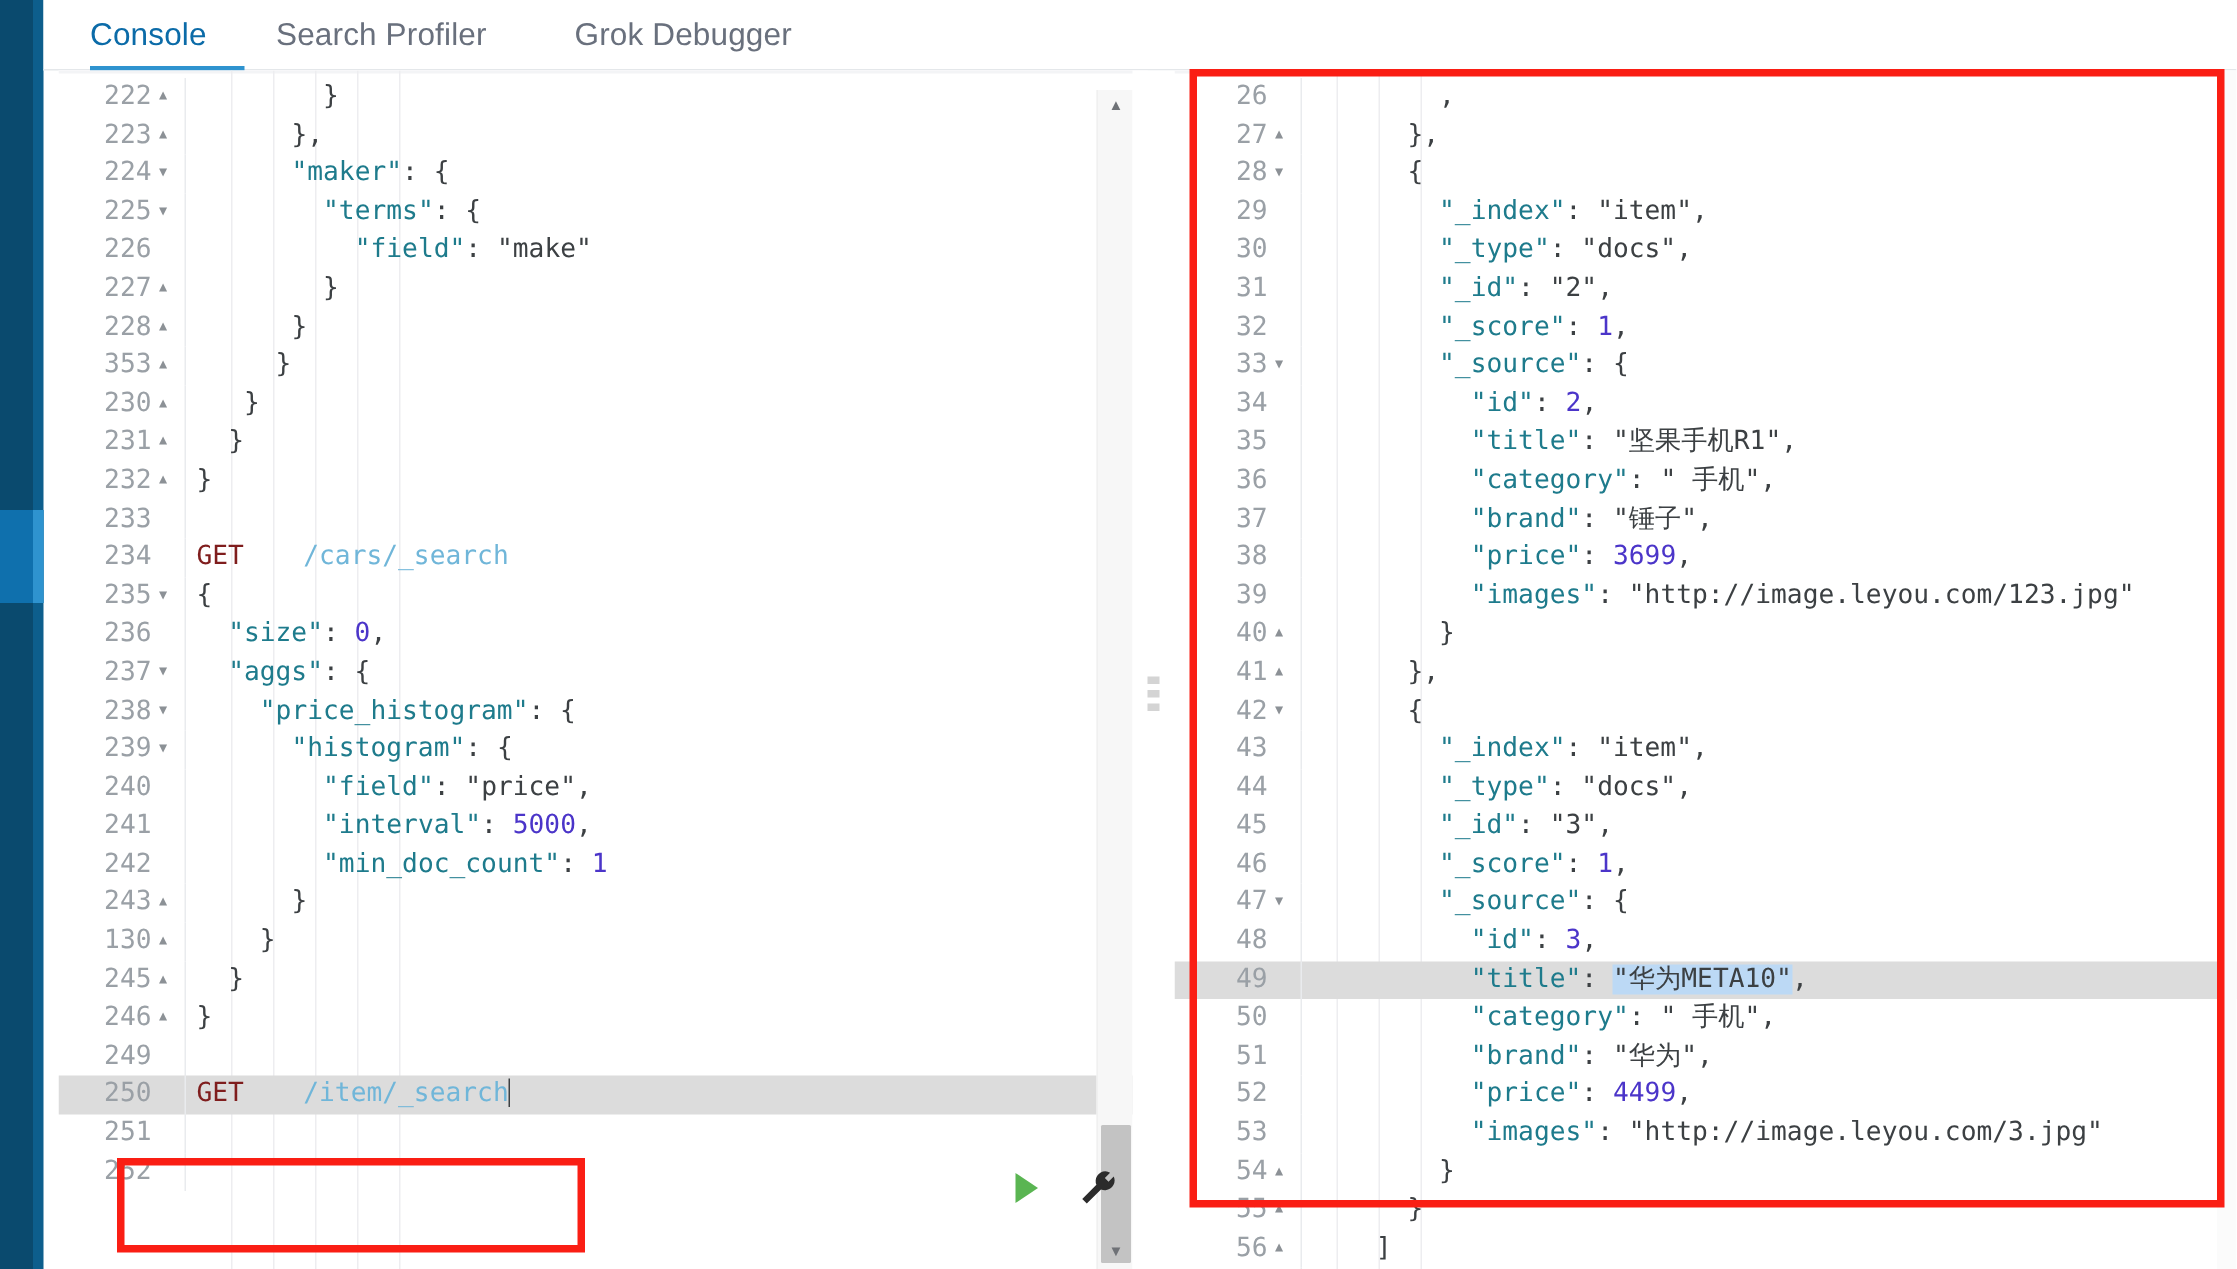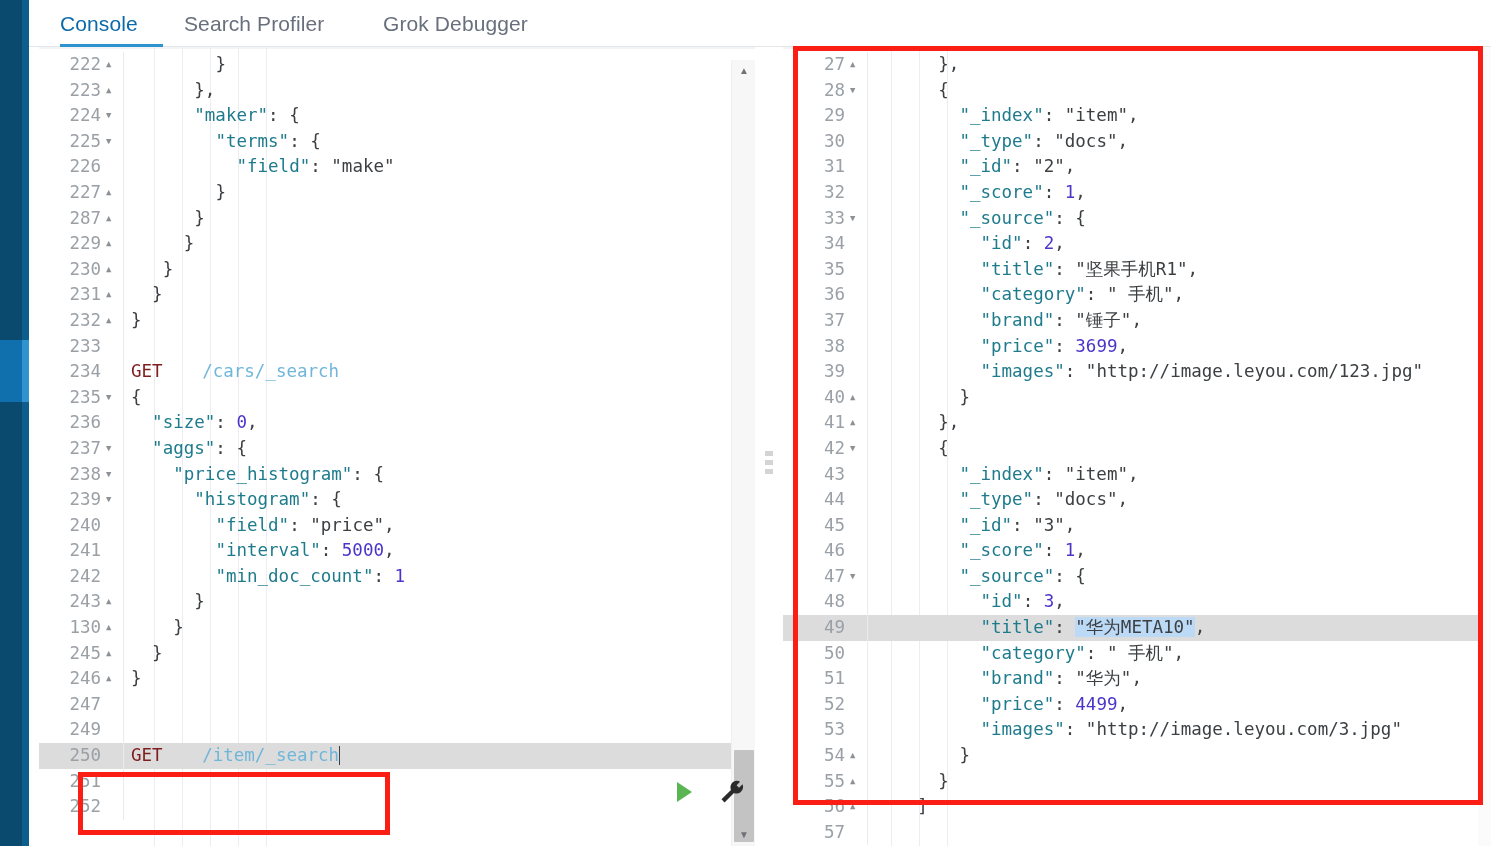--- a/index.html
+++ b/index.html
@@ -293,40 +293,39 @@
       <i style="left:199px"></i>
         <i style="left:227px"></i>
     </div>
     <div class="code" id="left-code">
         <div class="row"><div class="gutter">222</div><div class="fold">▲</div><div class="gutter-sep"></div><div class="txt"><span class="p"> </span><span class="p"> </span><span class="p"> </span><span class="p"> </span><span class="p"> </span><span class="p"> </span><span class="p"> </span><span class="p"> </span><span class="p">}</span></div></div>
         <div class="row"><div class="gutter">223</div><div class="fold">▲</div><div class="gutter-sep"></div><div class="txt"><span class="p"> </span><span class="p"> </span><span class="p"> </span><span class="p"> </span><span class="p"> </span><span class="p"> </span><span class="p">}</span><span class="p">,</span></div></div>
         <div class="row"><div class="gutter">224</div><div class="fold">▼</div><div class="gutter-sep"></div><div class="txt"><span class="p"> </span><span class="p"> </span><span class="p"> </span><span class="p"> </span><span class="p"> </span><span class="p"> </span><span class="k">"maker"</span><span class="p">:</span><span class="p"> </span><span class="p">{</span></div></div>
         <div class="row"><div class="gutter">225</div><div class="fold">▼</div><div class="gutter-sep"></div><div class="txt"><span class="p"> </span><span class="p"> </span><span class="p"> </span><span class="p"> </span><span class="p"> </span><span class="p"> </span><span class="p"> </span><span class="p"> </span><span class="k">"terms"</span><span class="p">:</span><span class="p"> </span><span class="p">{</span></div></div>
         <div class="row"><div class="gutter">226</div><div class="gutter-sep"></div><div class="txt"><span class="p"> </span><span class="p"> </span><span class="p"> </span><span class="p"> </span><span class="p"> </span><span class="p"> </span><span class="p"> </span><span class="p"> </span><span class="p"> </span><span class="p"> </span><span class="k">"field"</span><span class="p">:</span><span class="p"> </span><span class="s">"make"</span></div></div>
         <div class="row"><div class="gutter">227</div><div class="fold">▲</div><div class="gutter-sep"></div><div class="txt"><span class="p"> </span><span class="p"> </span><span class="p"> </span><span class="p"> </span><span class="p"> </span><span class="p"> </span><span class="p"> </span><span class="p"> </span><span class="p">}</span></div></div>
-        <div class="row"><div class="gutter">287</div><div class="fold">▲</div><div class="gutter-sep"></div><div class="txt"><span class="p"> </span><span class="p"> </span><span class="p"> </span><span class="p"> </span><span class="p"> </span><span class="p"> </span><span class="p">}</span></div></div>
-        <div class="row"><div class="gutter">229</div><div class="fold">▲</div><div class="gutter-sep"></div><div class="txt"><span class="p"> </span><span class="p"> </span><span class="p"> </span><span class="p"> </span><span class="p"> </span><span class="p">}</span></div></div>
+        <div class="row"><div class="gutter">228</div><div class="fold">▲</div><div class="gutter-sep"></div><div class="txt"><span class="p"> </span><span class="p"> </span><span class="p"> </span><span class="p"> </span><span class="p"> </span><span class="p"> </span><span class="p">}</span></div></div>
+        <div class="row"><div class="gutter">353</div><div class="fold">▲</div><div class="gutter-sep"></div><div class="txt"><span class="p"> </span><span class="p"> </span><span class="p"> </span><span class="p"> </span><span class="p"> </span><span class="p">}</span></div></div>
         <div class="row"><div class="gutter">230</div><div class="fold">▲</div><div class="gutter-sep"></div><div class="txt"><span class="p"> </span><span class="p"> </span><span class="p"> </span><span class="p">}</span></div></div>
         <div class="row"><div class="gutter">231</div><div class="fold">▲</div><div class="gutter-sep"></div><div class="txt"><span class="p"> </span><span class="p"> </span><span class="p">}</span></div></div>
         <div class="row"><div class="gutter">232</div><div class="fold">▲</div><div class="gutter-sep"></div><div class="txt"><span class="p">}</span></div></div>
         <div class="row"><div class="gutter">233</div><div class="gutter-sep"></div><div class="txt"></div></div>
         <div class="row"><div class="gutter">234</div><div class="gutter-sep"></div><div class="txt"><span class="m">GET</span> <span class="u">/cars/_search</span></div></div>
         <div class="row"><div class="gutter">235</div><div class="fold">▼</div><div class="gutter-sep"></div><div class="txt"><span class="p">{</span></div></div>
         <div class="row"><div class="gutter">236</div><div class="gutter-sep"></div><div class="txt"><span class="p"> </span><span class="p"> </span><span class="k">"size"</span><span class="p">:</span><span class="p"> </span><span class="n">0</span><span class="p">,</span></div></div>
         <div class="row"><div class="gutter">237</div><div class="fold">▼</div><div class="gutter-sep"></div><div class="txt"><span class="p"> </span><span class="p"> </span><span class="k">"aggs"</span><span class="p">:</span><span class="p"> </span><span class="p">{</span></div></div>
         <div class="row"><div class="gutter">238</div><div class="fold">▼</div><div class="gutter-sep"></div><div class="txt"><span class="p"> </span><span class="p"> </span><span class="p"> </span><span class="p"> </span><span class="k">"price_histogram"</span><span class="p">:</span><span class="p"> </span><span class="p">{</span></div></div>
         <div class="row"><div class="gutter">239</div><div class="fold">▼</div><div class="gutter-sep"></div><div class="txt"><span class="p"> </span><span class="p"> </span><span class="p"> </span><span class="p"> </span><span class="p"> </span><span class="p"> </span><span class="k">"histogram"</span><span class="p">:</span><span class="p"> </span><span class="p">{</span></div></div>
         <div class="row"><div class="gutter">240</div><div class="gutter-sep"></div><div class="txt"><span class="p"> </span><span class="p"> </span><span class="p"> </span><span class="p"> </span><span class="p"> </span><span class="p"> </span><span class="p"> </span><span class="p"> </span><span class="k">"field"</span><span class="p">:</span><span class="p"> </span><span class="s">"price"</span><span class="p">,</span></div></div>
         <div class="row"><div class="gutter">241</div><div class="gutter-sep"></div><div class="txt"><span class="p"> </span><span class="p"> </span><span class="p"> </span><span class="p"> </span><span class="p"> </span><span class="p"> </span><span class="p"> </span><span class="p"> </span><span class="k">"interval"</span><span class="p">:</span><span class="p"> </span><span class="n">5000</span><span class="p">,</span></div></div>
         <div class="row"><div class="gutter">242</div><div class="gutter-sep"></div><div class="txt"><span class="p"> </span><span class="p"> </span><span class="p"> </span><span class="p"> </span><span class="p"> </span><span class="p"> </span><span class="p"> </span><span class="p"> </span><span class="k">"min_doc_count"</span><span class="p">:</span><span class="p"> </span><span class="n">1</span></div></div>
         <div class="row"><div class="gutter">243</div><div class="fold">▲</div><div class="gutter-sep"></div><div class="txt"><span class="p"> </span><span class="p"> </span><span class="p"> </span><span class="p"> </span><span class="p"> </span><span class="p"> </span><span class="p">}</span></div></div>
         <div class="row"><div class="gutter">130</div><div class="fold">▲</div><div class="gutter-sep"></div><div class="txt"><span class="p"> </span><span class="p"> </span><span class="p"> </span><span class="p"> </span><span class="p">}</span></div></div>
         <div class="row"><div class="gutter">245</div><div class="fold">▲</div><div class="gutter-sep"></div><div class="txt"><span class="p"> </span><span class="p"> </span><span class="p">}</span></div></div>
         <div class="row"><div class="gutter">246</div><div class="fold">▲</div><div class="gutter-sep"></div><div class="txt"><span class="p">}</span></div></div>
-        <div class="row"><div class="gutter">247</div><div class="gutter-sep"></div><div class="txt"></div></div>
         <div class="row"><div class="gutter">249</div><div class="gutter-sep"></div><div class="txt"></div></div>
         <div class="row active"><div class="gutter">250</div><div class="gutter-sep"></div><div class="txt"><span class="m">GET</span> <span class="u">/item/_search</span><span class="caret"></span></div></div>
         <div class="row"><div class="gutter">251</div><div class="gutter-sep"></div><div class="txt"></div></div>
         <div class="row"><div class="gutter">252</div><div class="gutter-sep"></div><div class="txt"></div></div>
       </div>
   </div>
 
   <div class="sbar">
     <div class="sbar-arrow up">▲</div>
     <div class="sbar-thumb"></div>
@@ -349,20 +348,21 @@
   </div>
 
   <div class="pane" id="pane-right">
     <div class="pane-topline"></div>
     <div class="guides">
       <i style="left:108px"></i>
         <i style="left:136px"></i>
         <i style="left:164px"></i>
     </div>
     <div class="code" id="right-code">
+        <div class="row"><div class="gutter">26</div><div class="gutter-sep"></div><div class="txt"><span class="p"> </span><span class="p"> </span><span class="p"> </span><span class="p"> </span><span class="p"> </span><span class="p"> </span><span class="p"> </span><span class="p"> </span><span class="p">,</span></div></div>
         <div class="row"><div class="gutter">27</div><div class="fold">▲</div><div class="gutter-sep"></div><div class="txt"><span class="p"> </span><span class="p"> </span><span class="p"> </span><span class="p"> </span><span class="p"> </span><span class="p"> </span><span class="p">}</span><span class="p">,</span></div></div>
         <div class="row"><div class="gutter">28</div><div class="fold">▼</div><div class="gutter-sep"></div><div class="txt"><span class="p"> </span><span class="p"> </span><span class="p"> </span><span class="p"> </span><span class="p"> </span><span class="p"> </span><span class="p">{</span></div></div>
         <div class="row"><div class="gutter">29</div><div class="gutter-sep"></div><div class="txt"><span class="p"> </span><span class="p"> </span><span class="p"> </span><span class="p"> </span><span class="p"> </span><span class="p"> </span><span class="p"> </span><span class="p"> </span><span class="k">"_index"</span><span class="p">:</span><span class="p"> </span><span class="s">"item"</span><span class="p">,</span></div></div>
         <div class="row"><div class="gutter">30</div><div class="gutter-sep"></div><div class="txt"><span class="p"> </span><span class="p"> </span><span class="p"> </span><span class="p"> </span><span class="p"> </span><span class="p"> </span><span class="p"> </span><span class="p"> </span><span class="k">"_type"</span><span class="p">:</span><span class="p"> </span><span class="s">"docs"</span><span class="p">,</span></div></div>
         <div class="row"><div class="gutter">31</div><div class="gutter-sep"></div><div class="txt"><span class="p"> </span><span class="p"> </span><span class="p"> </span><span class="p"> </span><span class="p"> </span><span class="p"> </span><span class="p"> </span><span class="p"> </span><span class="k">"_id"</span><span class="p">:</span><span class="p"> </span><span class="s">"2"</span><span class="p">,</span></div></div>
         <div class="row"><div class="gutter">32</div><div class="gutter-sep"></div><div class="txt"><span class="p"> </span><span class="p"> </span><span class="p"> </span><span class="p"> </span><span class="p"> </span><span class="p"> </span><span class="p"> </span><span class="p"> </span><span class="k">"_score"</span><span class="p">:</span><span class="p"> </span><span class="n">1</span><span class="p">,</span></div></div>
         <div class="row"><div class="gutter">33</div><div class="fold">▼</div><div class="gutter-sep"></div><div class="txt"><span class="p"> </span><span class="p"> </span><span class="p"> </span><span class="p"> </span><span class="p"> </span><span class="p"> </span><span class="p"> </span><span class="p"> </span><span class="k">"_source"</span><span class="p">:</span><span class="p"> </span><span class="p">{</span></div></div>
         <div class="row"><div class="gutter">34</div><div class="gutter-sep"></div><div class="txt"><span class="p"> </span><span class="p"> </span><span class="p"> </span><span class="p"> </span><span class="p"> </span><span class="p"> </span><span class="p"> </span><span class="p"> </span><span class="p"> </span><span class="p"> </span><span class="k">"id"</span><span class="p">:</span><span class="p"> </span><span class="n">2</span><span class="p">,</span></div></div>
         <div class="row"><div class="gutter">35</div><div class="gutter-sep"></div><div class="txt"><span class="p"> </span><span class="p"> </span><span class="p"> </span><span class="p"> </span><span class="p"> </span><span class="p"> </span><span class="p"> </span><span class="p"> </span><span class="p"> </span><span class="p"> </span><span class="k">"title"</span><span class="p">:</span><span class="p"> </span><span class="s">"坚果手机R1"</span><span class="p">,</span></div></div>
         <div class="row"><div class="gutter">36</div><div class="gutter-sep"></div><div class="txt"><span class="p"> </span><span class="p"> </span><span class="p"> </span><span class="p"> </span><span class="p"> </span><span class="p"> </span><span class="p"> </span><span class="p"> </span><span class="p"> </span><span class="p"> </span><span class="k">"category"</span><span class="p">:</span><span class="p"> </span><span class="s">" 手机"</span><span class="p">,</span></div></div>

